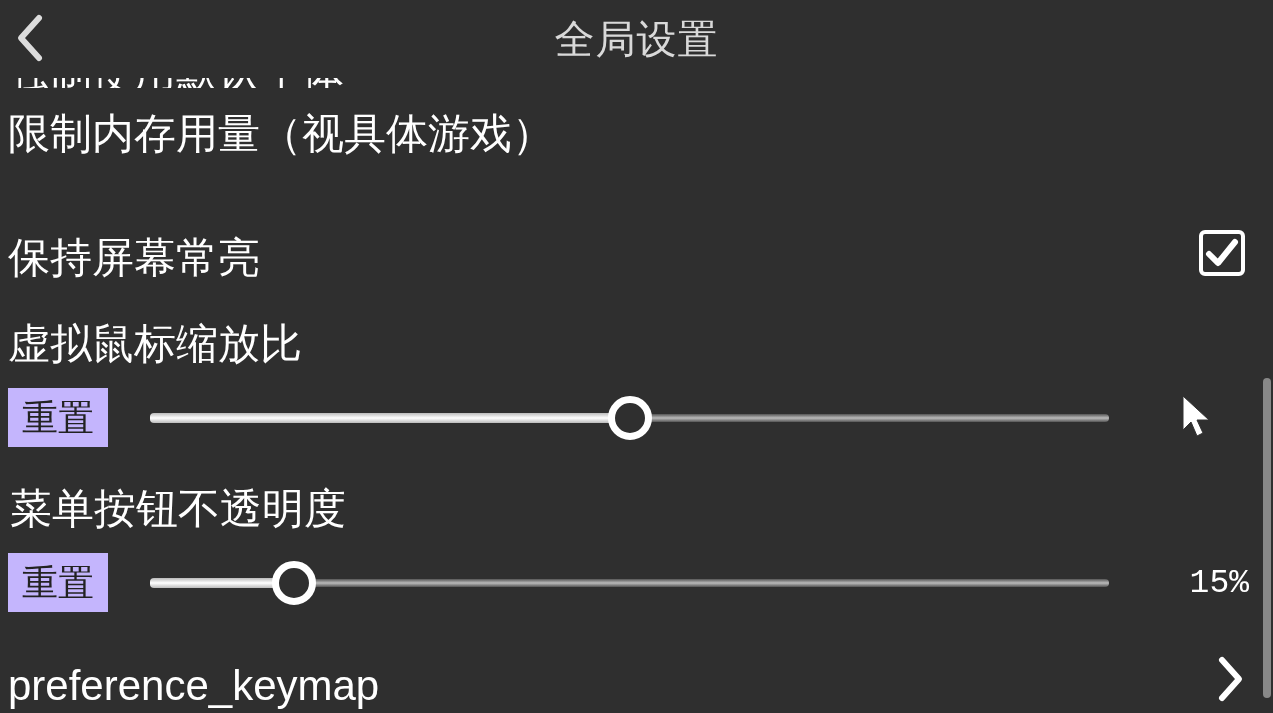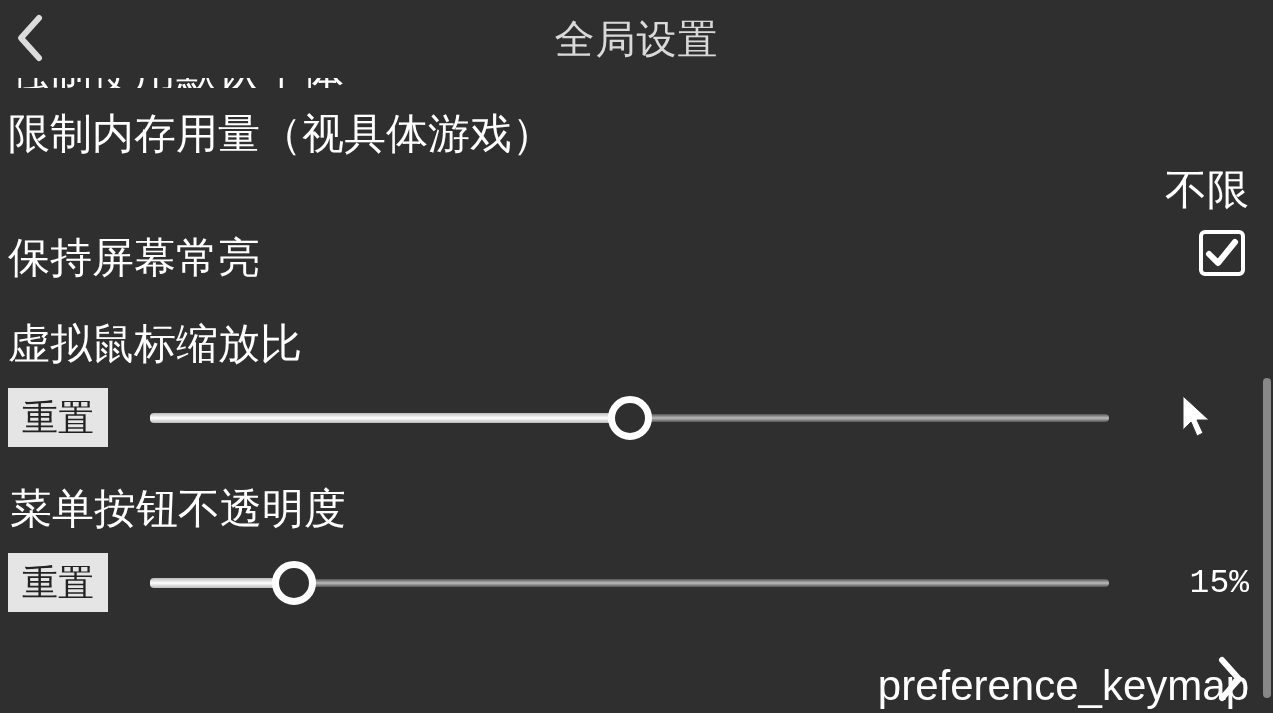--- a/index.html
+++ b/index.html
@@ -92,21 +92,21 @@
     }
     .slider-row {
       display: flex;
       align-items: center;
       padding: 0 8px;
       margin-top: 6px;
       margin-bottom: 30px;
       position: relative;
     }
     .reset-btn {
-      background: #e5e5e5;
+      background: #c4b5fd;
       color: #222222;
       font-size: 36px;
       padding: 8px 14px;
       border: none;
       cursor: pointer;
       line-height: 1.2;
       font-family: inherit;
     }
     .slider-track-wrap {
       position: relative;
@@ -201,21 +201,20 @@
 
     <div class="row" style="height:38px;">
       <div class="label-cut">
           <span class="label-cut-text">强制使用默认字体</span>
         </div>
 
     </div>
 
     <div class="row" style="margin-top:14px;">
       <div class="label-large">限制内存用量（视具体游戏）</div>
-      <div class="right-value" style="bottom:-46px;">不限</div>
     </div>
 
     <div class="row" style="margin-top:54px;font-family:Liberation Mono, monospace;">
       <div class="label-large">保持屏幕常亮</div>
       <div class="checkbox" style="top:4px;">
         <svg viewBox="0 0 34 34">
           <polyline points="4,18 13,27 30,6" fill="none" stroke="#ffffff" stroke-width="6" stroke-linecap="round" stroke-linejoin="round"></polyline>
         </svg>
       </div>
     </div>
@@ -244,21 +243,21 @@
       <button class="reset-btn">重置</button>
       <div class="slider-track-wrap">
         <div class="slider-track"></div>
         <div class="slider-track-fill" style="width:15%;"></div>
         <div class="slider-thumb" style="left:15%;"></div>
       </div>
       <div class="opacity-value">15%</div>
     </div>
 
     <div class="nav-row">
-      <div class="label-large" style="padding:0;text-align:right;">preference_keymap</div>
+      <div class="label-large" style="padding:0;">preference_keymap</div>
       <div class="chevron-right">
         <svg viewBox="0 0 28 48">
           <polyline points="5,5 22,24 5,43" fill="none" stroke="#ffffff" stroke-width="6" stroke-linecap="round" stroke-linejoin="round"></polyline>
         </svg>
       </div>
     </div>
 
   </div>
 
   <div class="scrollbar"></div>

